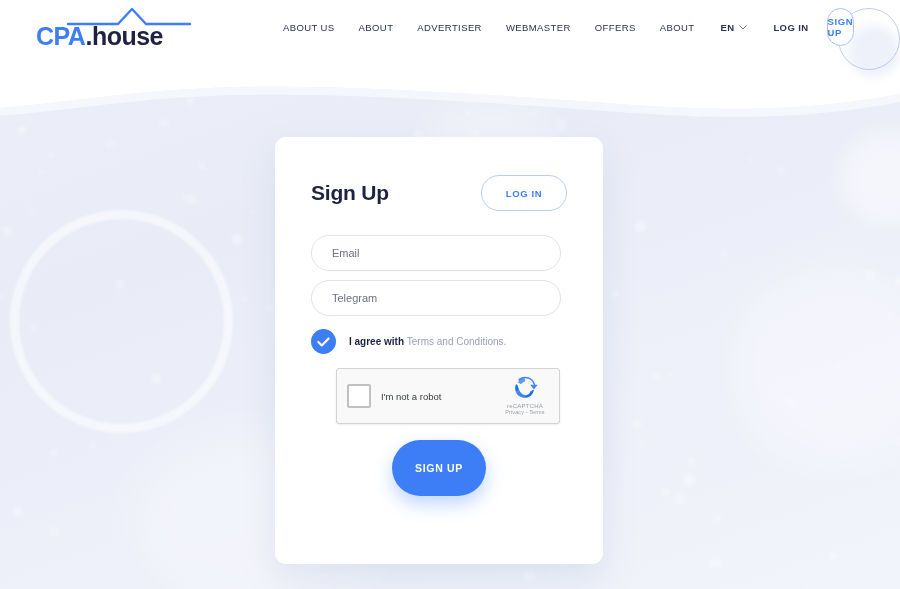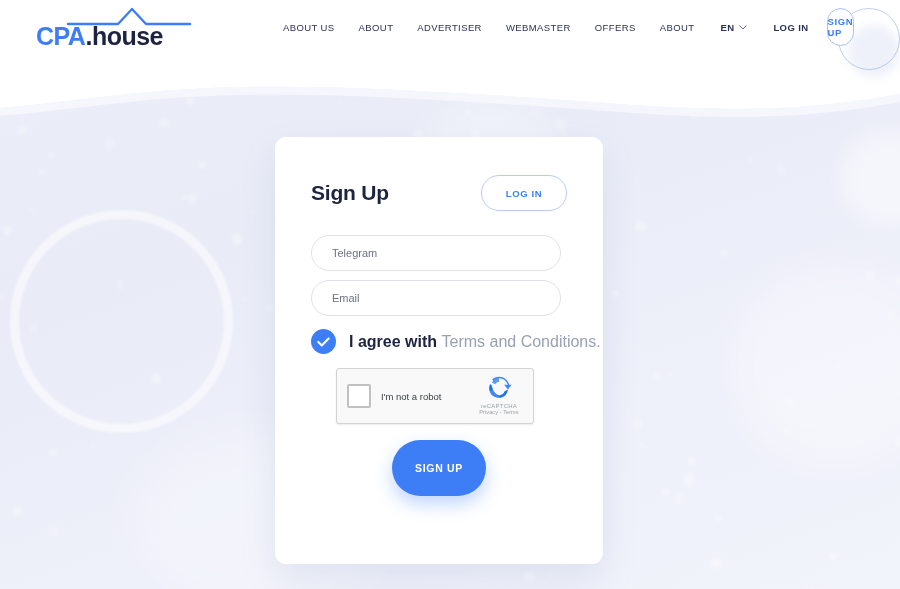--- a/index.html
+++ b/index.html
@@ -304,34 +304,34 @@
     height: 25px;
     border-radius: 50%;
     background: #3d7ef7;
     display: flex;
     align-items: center;
     justify-content: center;
     flex: 0 0 auto;
     cursor: pointer;
   }
   .agree-text {
-    font-size: 16px;
+    font-size: 10px;
     color: #1d2340;
     font-weight: bold;
     white-space: nowrap;
   }
   .agree-text .terms {
     color: #9aa0b3;
     font-weight: normal;
     cursor: pointer;
   }
 
   
   .recaptcha {
-    width: 198px;
+    width: 224px;
     height: 56px;
     margin-left: 25px;
     border: 1px solid #d3d3d3;
     border-radius: 3px;
     background: #f9f9f9;
     box-shadow: 0 1px 2px rgba(0,0,0,0.08);
     display: flex;
     align-items: center;
     box-sizing: border-box;
     padding: 0 10px;
@@ -542,22 +542,22 @@
     <div class="signup-top">SIGN UP</div>
   </header>
 
   <div class="card">
 
     <div class="card-head">
       <div class="card-title">Sign Up</div>
       <div class="login-btn">LOG IN</div>
     </div>
 
+    <input class="field" placeholder="Email" style="">
     <input class="field" placeholder="Telegram" style="">
-    <input class="field" placeholder="Email" style="">
 
     <div class="agree-row">
       <div class="checkbox">
         <svg width="13" height="10" viewBox="0 0 13 10">
           <path d="M1.3,4.9 L4.8,8.4 L11.6,1.4" fill="none" stroke="#ffffff" stroke-width="2.1" stroke-linecap="round" stroke-linejoin="round"></path>
         </svg>
       </div>
       <div class="agree-text">
         <span>I agree with</span>
         <span class="terms">Terms and Conditions.</span>

